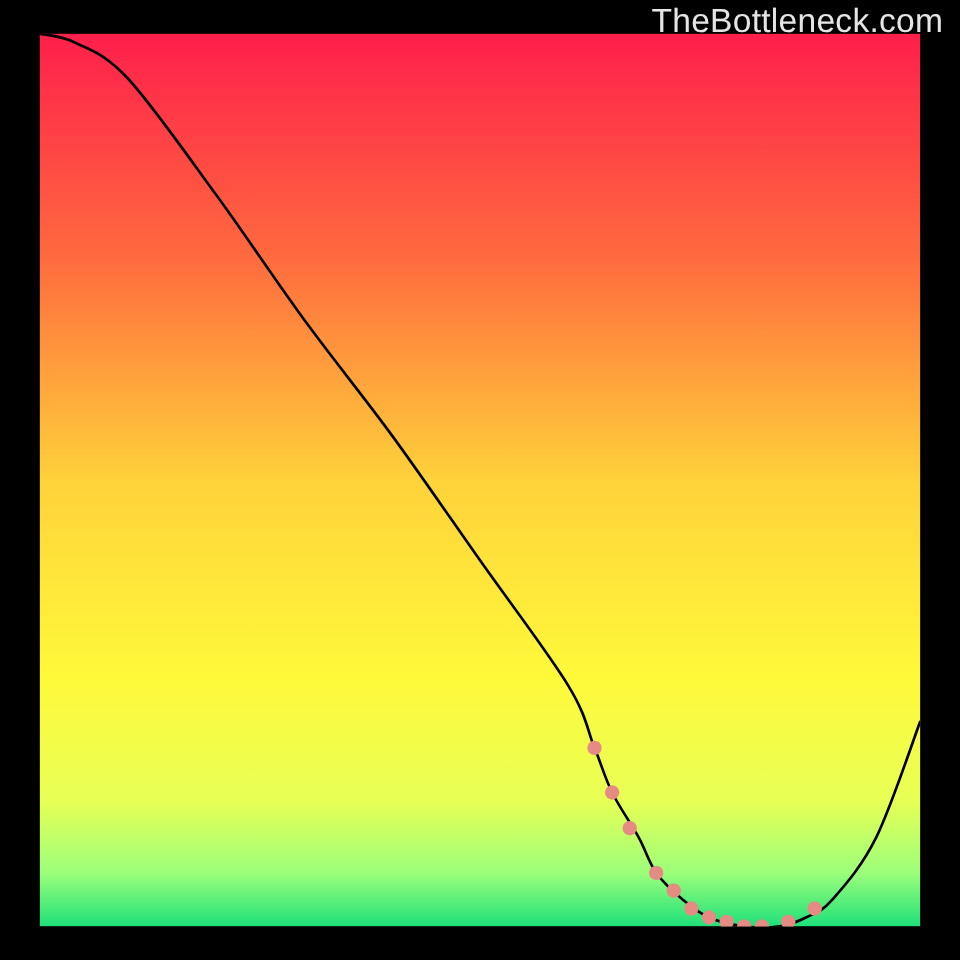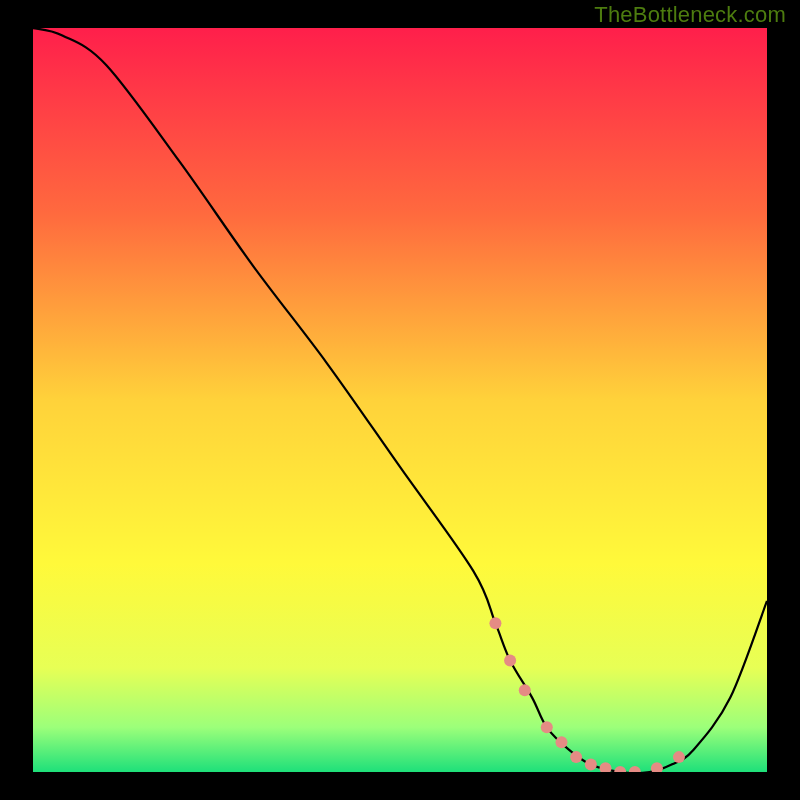--- a/index.html
+++ b/index.html
@@ -14,22 +14,22 @@
   .frame {
     position: relative;
     width: 800px;
     height: 800px;
     background: #000000;
   }
   .attribution {
     position: absolute;
     top: 2px;
     right: 14px;
-    color: #4d7c0f;
-    font-size: 22px;
+    color: #e5e5e5;
+    font-size: 28px;
     font-weight: 400;
     letter-spacing: 0.2px;
     margin-left: 48px;
   }
   .plot-wrap {
     position: absolute;
     left: 33px;
     top: 28px;
     width: 734px;
     height: 744px;

